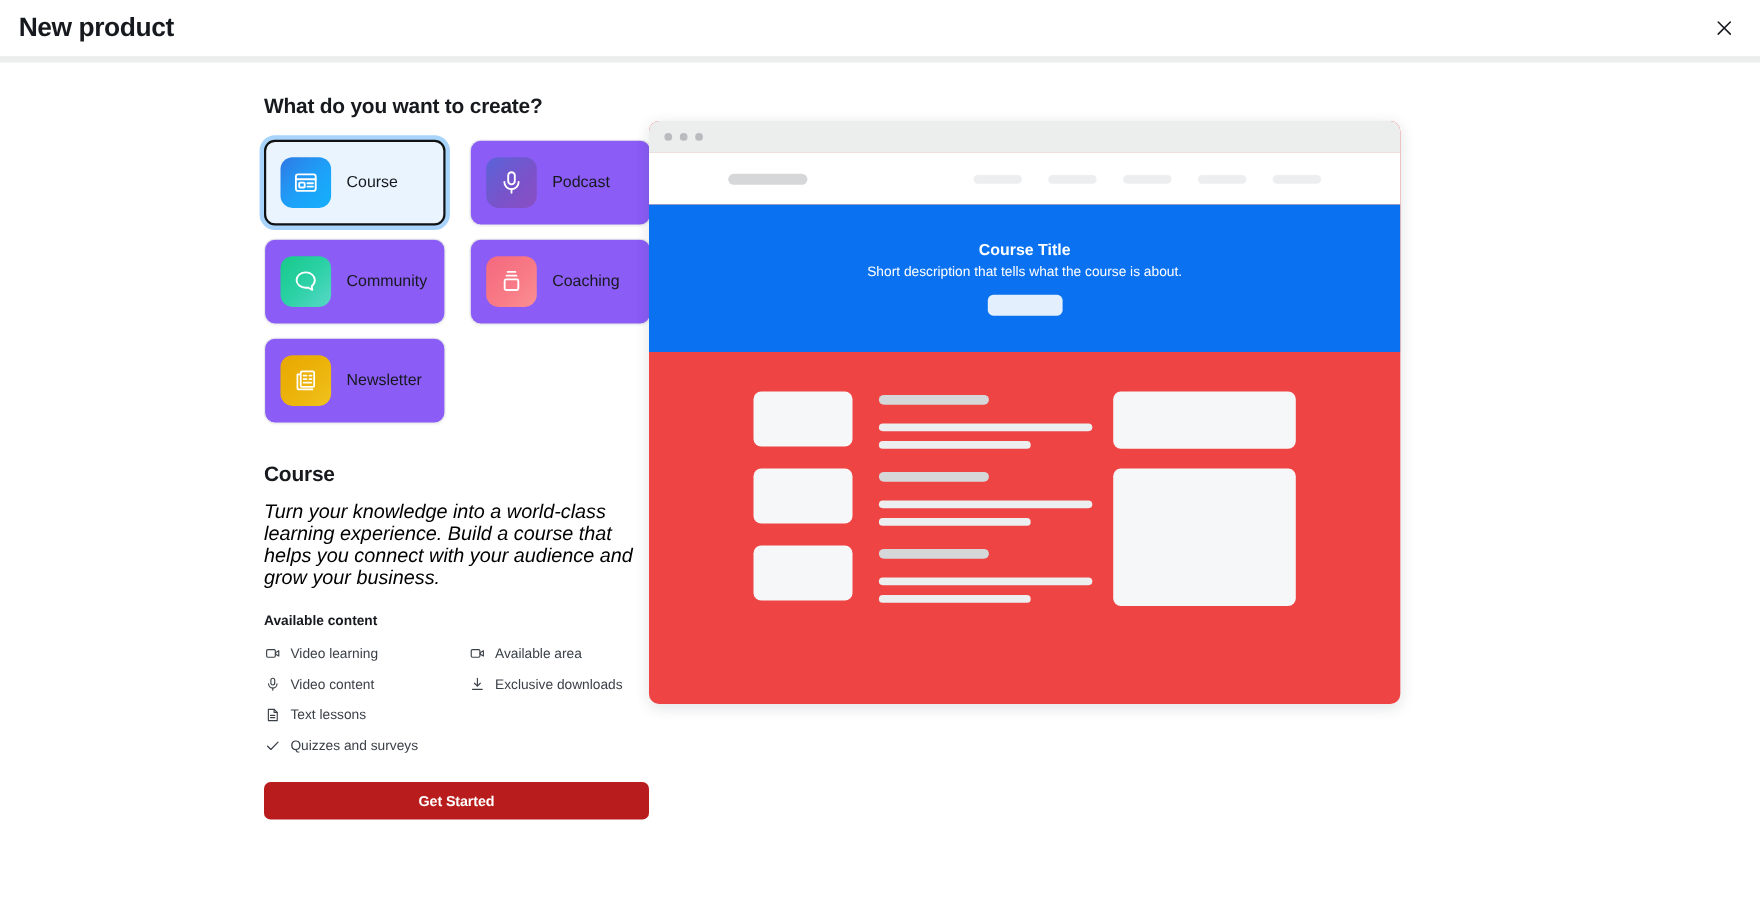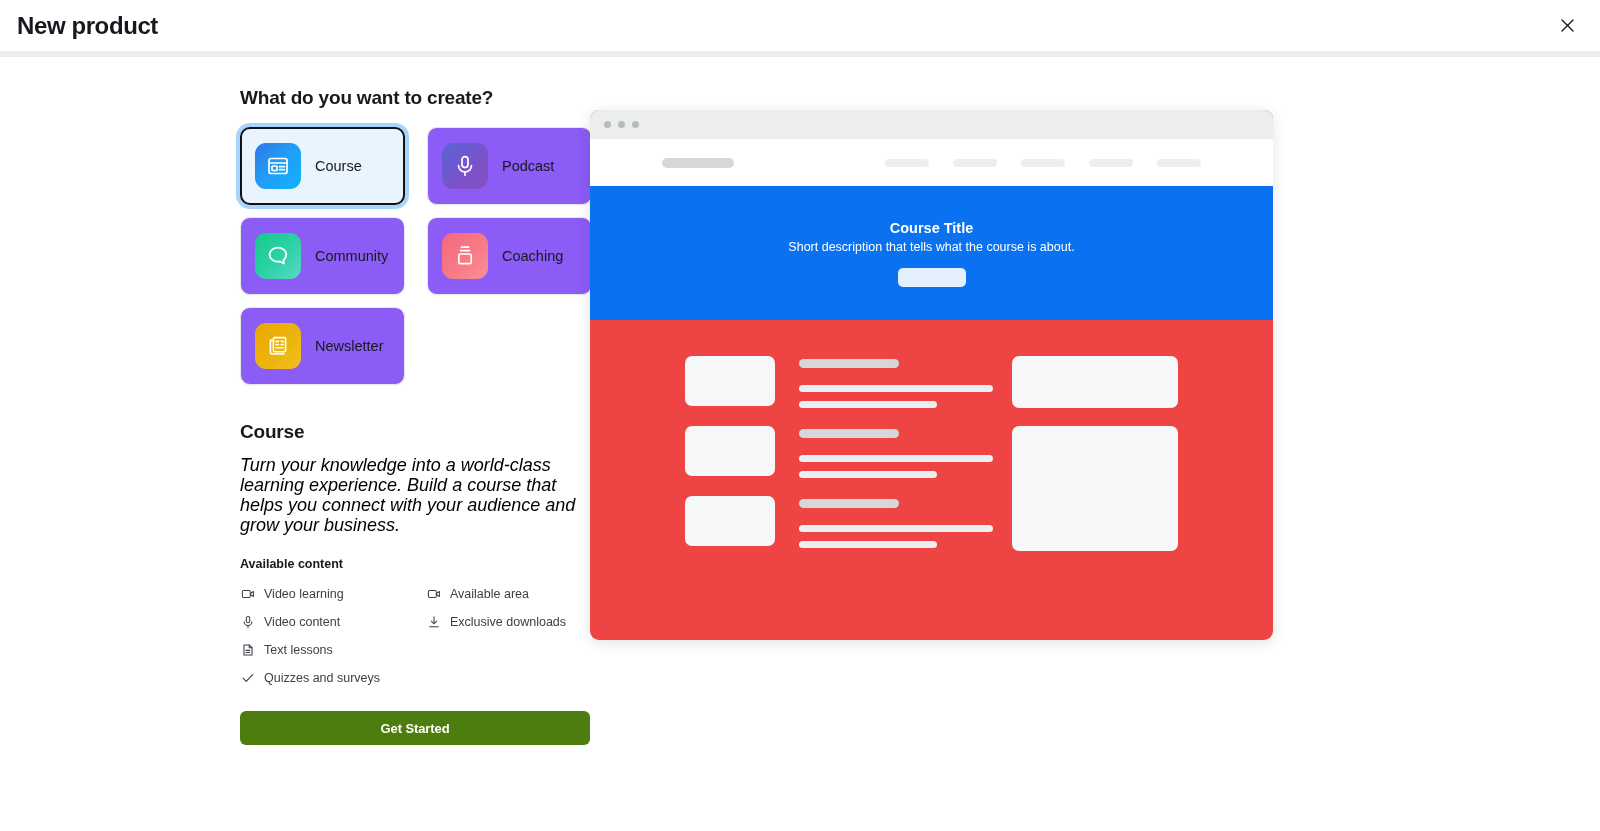--- a/index.html
+++ b/index.html
@@ -149,21 +149,21 @@
     margin-right: 9px;
     flex: 0 0 auto;
     color: #3b4148;
     display: flex; align-items: center; justify-content: center;
   }
 
   .cta-button {
     margin-top: 22px;
     width: 350px;
     height: 34px;
-    background: #4d7c0f;
+    background: #b91c1c;
     color: #ffffff;
     border: none;
     border-radius: 6px;
     font-size: 13px;
     font-weight: 700;
     font-family: "Liberation Sans", sans-serif;
     cursor: pointer;
     letter-spacing: -0.1px;
   }
 

